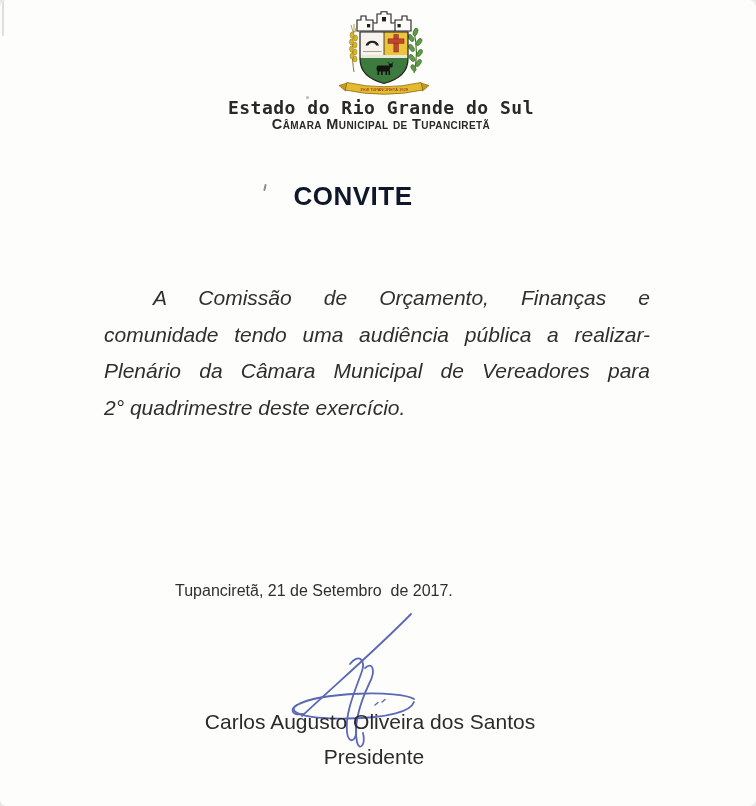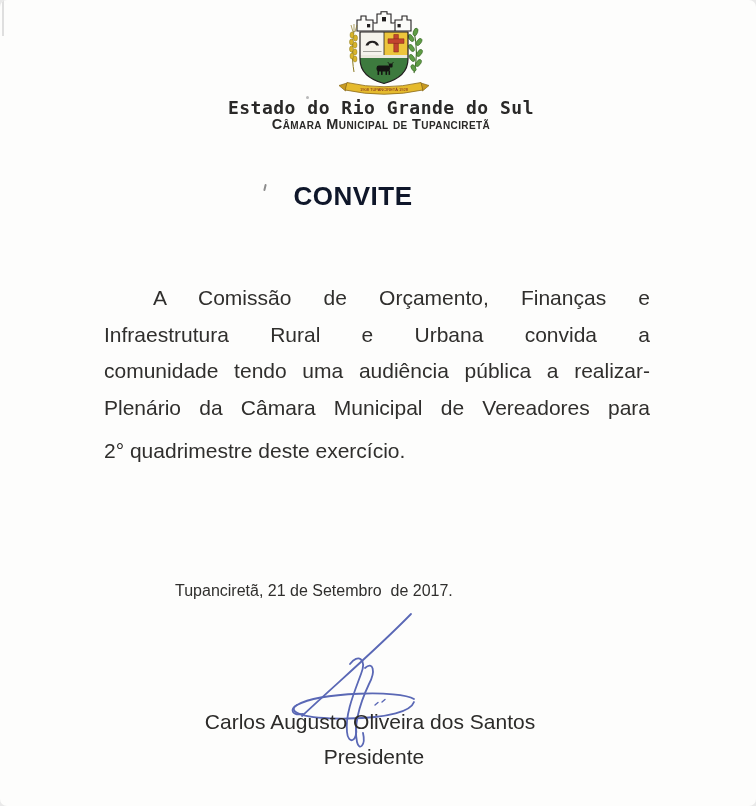--- a/index.html
+++ b/index.html
@@ -24,23 +24,23 @@
   
   .title{
     left:103px;top:181px;width:500px;text-align:center;
     font-weight:bold;font-size:26px;letter-spacing:.5px;color:#0f172a;
   }
   
   .body-text{
     left:104px;top:280px;width:546px;
     font-size:21px;line-height:36.5px;color:#302f2d;
   }
-  .body-text .line{text-align:justify;text-align-last:justify;}
+  .body-text .line{text-align:justify;text-align-last:justify;font-style:italic;}
   .body-text .line.first{text-indent:49px;}
-  .body-text .line.last{text-align-last:left;margin-top:7px;}
+  .body-text .line.last{text-align-last:left;}
   
   .dateline{left:175px;top:582px;font-size:16px;white-space:pre;color:#302f2d;}
   
   .sig-svg{left:278px;top:606px;width:225px;height:150px;pointer-events:none;}
   .sig-name{left:-11px;top:710px;width:762px;text-align:center;font-size:21px;color:#2c2b29;}
   .sig-role{left:-7px;top:745px;width:762px;text-align:center;font-size:21px;color:#2c2b29;}
   
   .edge-mark{left:2px;top:0;width:2px;height:36px;background:#cfcfcf;opacity:.65;}
   .speck-a{left:264px;top:184px;width:2px;height:7px;background:#8d8d8d;border-radius:1px;transform:rotate(14deg);}
   .speck-b{left:306px;top:96px;width:3px;height:3px;background:#b9b9b9;border-radius:50%;}
@@ -130,21 +130,20 @@
     </g>
   </svg>
 
   <div class="abs state-line">Estado do Rio Grande do Sul</div>
   <div class="abs institution">Câmara Municipal de Tupanciretã</div>
 
   <div class="abs title">CONVITE</div>
 
   <div class="abs body-text">
     <div class="line first">A Comissão de Orçamento, Finanças e</div>
-    <div class="line">Infraestrutura Rural e Urbana convida a</div>
     <div class="line">comunidade tendo uma audiência pública a realizar-</div>
     <div class="line">Plenário da Câmara Municipal de Vereadores para</div>
     <div class="line last">2° quadrimestre deste exercício.</div>
   </div>
 
   <div class="abs dateline">Tupanciretã, 21 de Setembro  de 2017.</div>
 
   <svg class="abs sig-svg" viewBox="0 0 225 150" aria-hidden="true">
     <g fill="none" stroke="#4d5cb0" stroke-width="1.8" stroke-linecap="round" opacity="0.92">
       <path d="M24,110 C58,78 100,42 133,8"></path>

